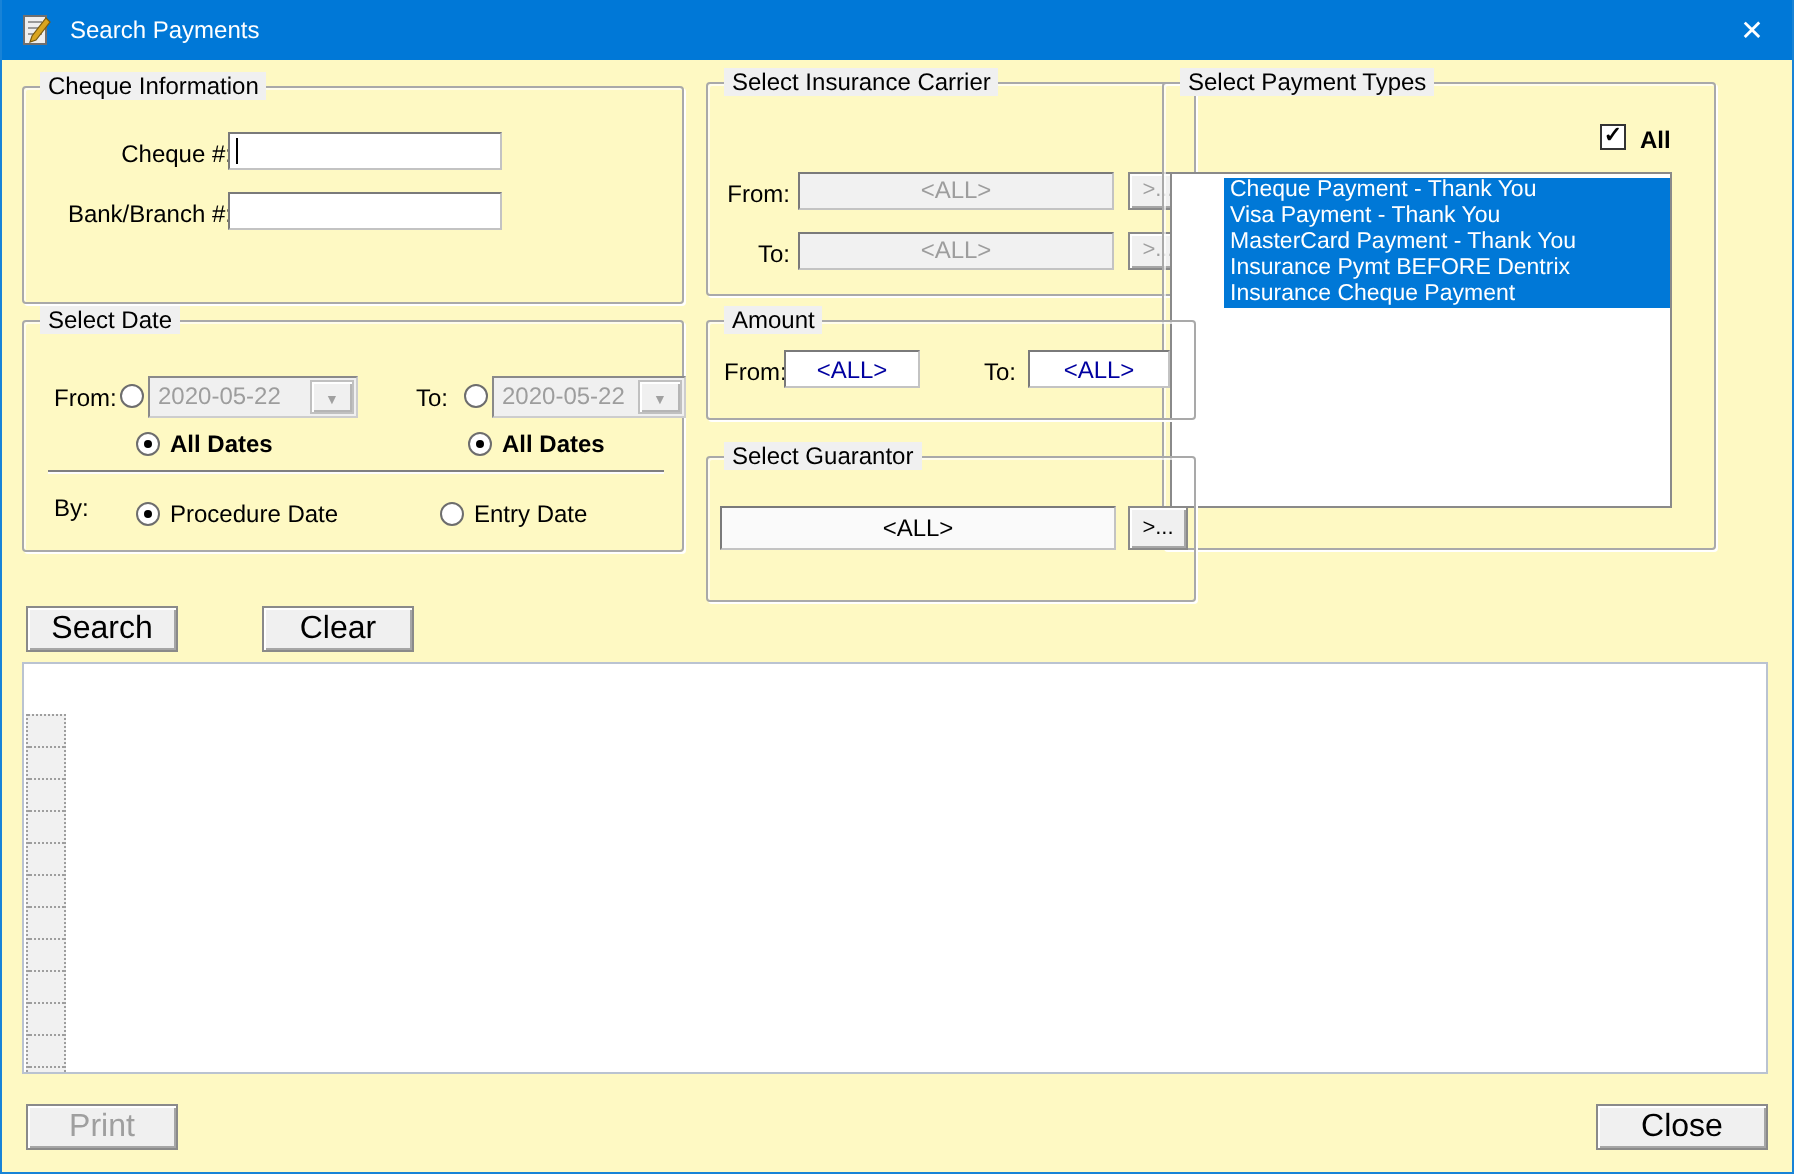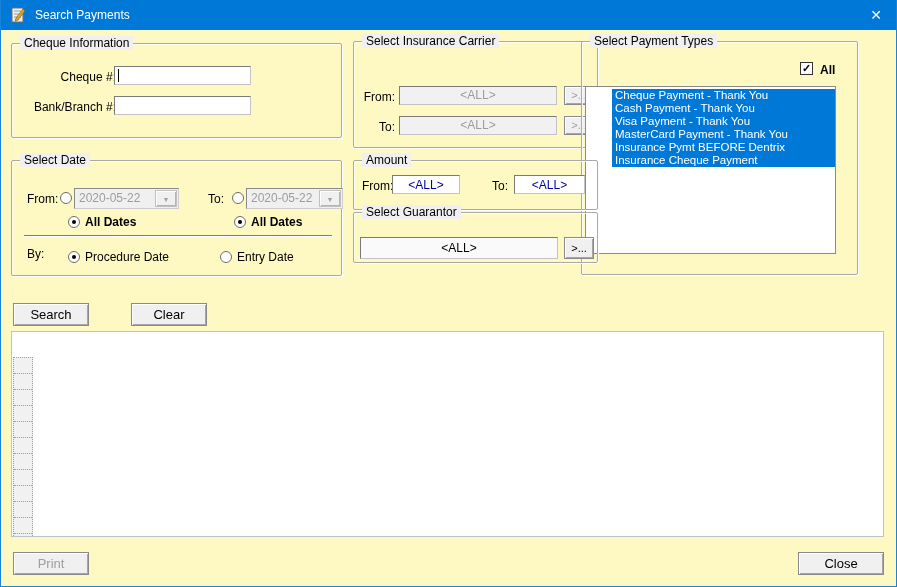--- a/index.html
+++ b/index.html
@@ -21,21 +21,21 @@
   .r { text-align:right; }
 
   
   .sunken { border:1px solid; border-color:#7a7a7a #c3c3c3 #c3c3c3 #7a7a7a; background:#fff; }
   .tinput { position:absolute; font-family:Liberation Sans, sans-serif; font-size:12px;
             padding:0 3px; outline:none;text-align:center; }
   .navy { color:#0000a0; }
   .disabled-field { background:#f1f1f1; color:#9d9d9d; }
   .btn3d { position:absolute; background:#f0f0f0; border:1px solid #8a8a8a;
            box-shadow: inset 1px 1px 0 #ffffff, inset -1px -1px 0 #a6a6a6;
-           font-family:"Liberation Sans", sans-serif; font-size:13px; color:#000;
+           font-family:"Liberation Sans", sans-serif; font-size:16px; color:#000;
            text-align:center; cursor:pointer; }
   .btn-disabled { color:#9f9f9f; cursor:default; }
   .caret { position:absolute; left:4px; top:3px; width:1px; height:13px; background:#000; }
 
   .combo { position:absolute; border:1px solid; border-color:#8a8a8a #cdcdcd #cdcdcd #8a8a8a;
            background:#f0f0f0; color:#9d9d9d; padding:2px 4px; }
   .combo-arrow-btn { position:absolute; top:1px; right:1px; bottom:1px; width:22px; background:#f0f0f0;
            border:1px solid #c0c0c0; box-shadow: inset 1px 1px 0 #fff, inset -1px -1px 0 #b5b5b5;
            text-align:center; }
   .combo-arrow-btn span { font-size:7px; color:#a0a0a0; line-height:15px; }
@@ -78,21 +78,21 @@
         <line x1="4" y1="10" x2="11" y2="10" stroke="#9a9a9a"></line>
         <polygon points="13,2 15,4 8,13 5,14 6,11" fill="#d9a520" stroke="#7a5b0e" stroke-width="0.6"></polygon>
       </svg>
     </span>
     <span class="title-text">Search Payments</span>
     <div class="close-btn">
       <span>✕</span>
     </div>
   </div>
 
-  <div class="group" style="left:10px; top:43px; width:331px; height:95px;">
+  <div class="group" style="left:10px; top:43px; width:331px; height:109px;">
     <span class="legend">Cheque Information</span>
     <span class="lbl r" style="left:0; top:26px; width:104px;">Cheque #:</span>
     <span style="position:absolute; left:102px; top:22px; width:137px; height:19px;">
       <input class="tinput sunken" style="left: 0px; top: 0px; width: 137px; height: 19px;" value="">
       <span class="caret"></span>
     </span>
     <span class="lbl r" style="left:0; top:56px; width:104px;">Bank/Branch #:</span>
     <input class="tinput sunken" style="left: 102px; top: 52px; width: 137px; height: 19px;" value="">
   </div>
 
@@ -107,21 +107,20 @@
   </div>
 
   <div class="group" style="left:580px; top:41px; width:277px; height:234px;">
     <span class="legend">Select Payment Types</span>
     <span class="checkbox on" style="left:218px; top:20px;">
       <span class="check">✓</span>
     </span>
     <span class="lbl" style="left:238px; top:21px; font-weight:bold;">All</span>
     <div class="listbox" style="left:3px; top:44px; width:251px; height:168px;">
         <div class="list-item sel">Cheque Payment - Thank You</div>
-        <div class="list-item sel">Cash Payment - Thank You</div>
         <div class="list-item sel">Visa Payment - Thank You</div>
         <div class="list-item sel">MasterCard Payment - Thank You</div>
         <div class="list-item sel">Insurance Pymt BEFORE Dentrix</div>
         <div class="list-item sel">Insurance Cheque Payment</div>
       </div>
   </div>
 
   <div class="group" style="left:10px; top:160px; width:331px; height:116px;">
     <span class="legend">Select Date</span>
 
@@ -154,21 +153,21 @@
   </div>
 
   <div class="group" style="left:352px; top:160px; width:245px; height:50px;">
     <span class="legend">Amount</span>
     <span class="lbl" style="left:8px; top:18px;">From:</span>
     <input class="tinput sunken navy" style="left: 38px; top: 14px; width: 68px; height: 19px;" value="&lt;ALL&gt;">
     <span class="lbl" style="left:138px; top:18px;">To:</span>
     <input class="tinput sunken navy" style="left: 160px; top: 14px; width: 71px; height: 19px;" value="&lt;ALL&gt;">
   </div>
 
-  <div class="group" style="left:352px; top:212px; width:245px; height:51px;">
+  <div class="group" style="left:352px; top:228px; width:245px; height:73px;">
     <span class="legend">Select Guarantor</span>
     <div class="tinput sunken" style="left:6px; top:24px; width:198px; height:22px; line-height:20px; background:#fafafa;">&lt;ALL&gt;</div>
     <div class="btn3d" style="left:210px; top:24px; width:30px; height:22px; line-height:20px; font-size:11px;">&gt;...</div>
   </div>
 
   <div class="btn3d" style="left:12px; top:303px; width:76px; height:23px; line-height:21px;">Search</div>
   <div class="btn3d" style="left:94px; top:303px; width:76px; height:23px; line-height:21px;margin-left:36px;">Clear</div>
 
   <div class="grid-panel">
     <div class="row-stubs">

